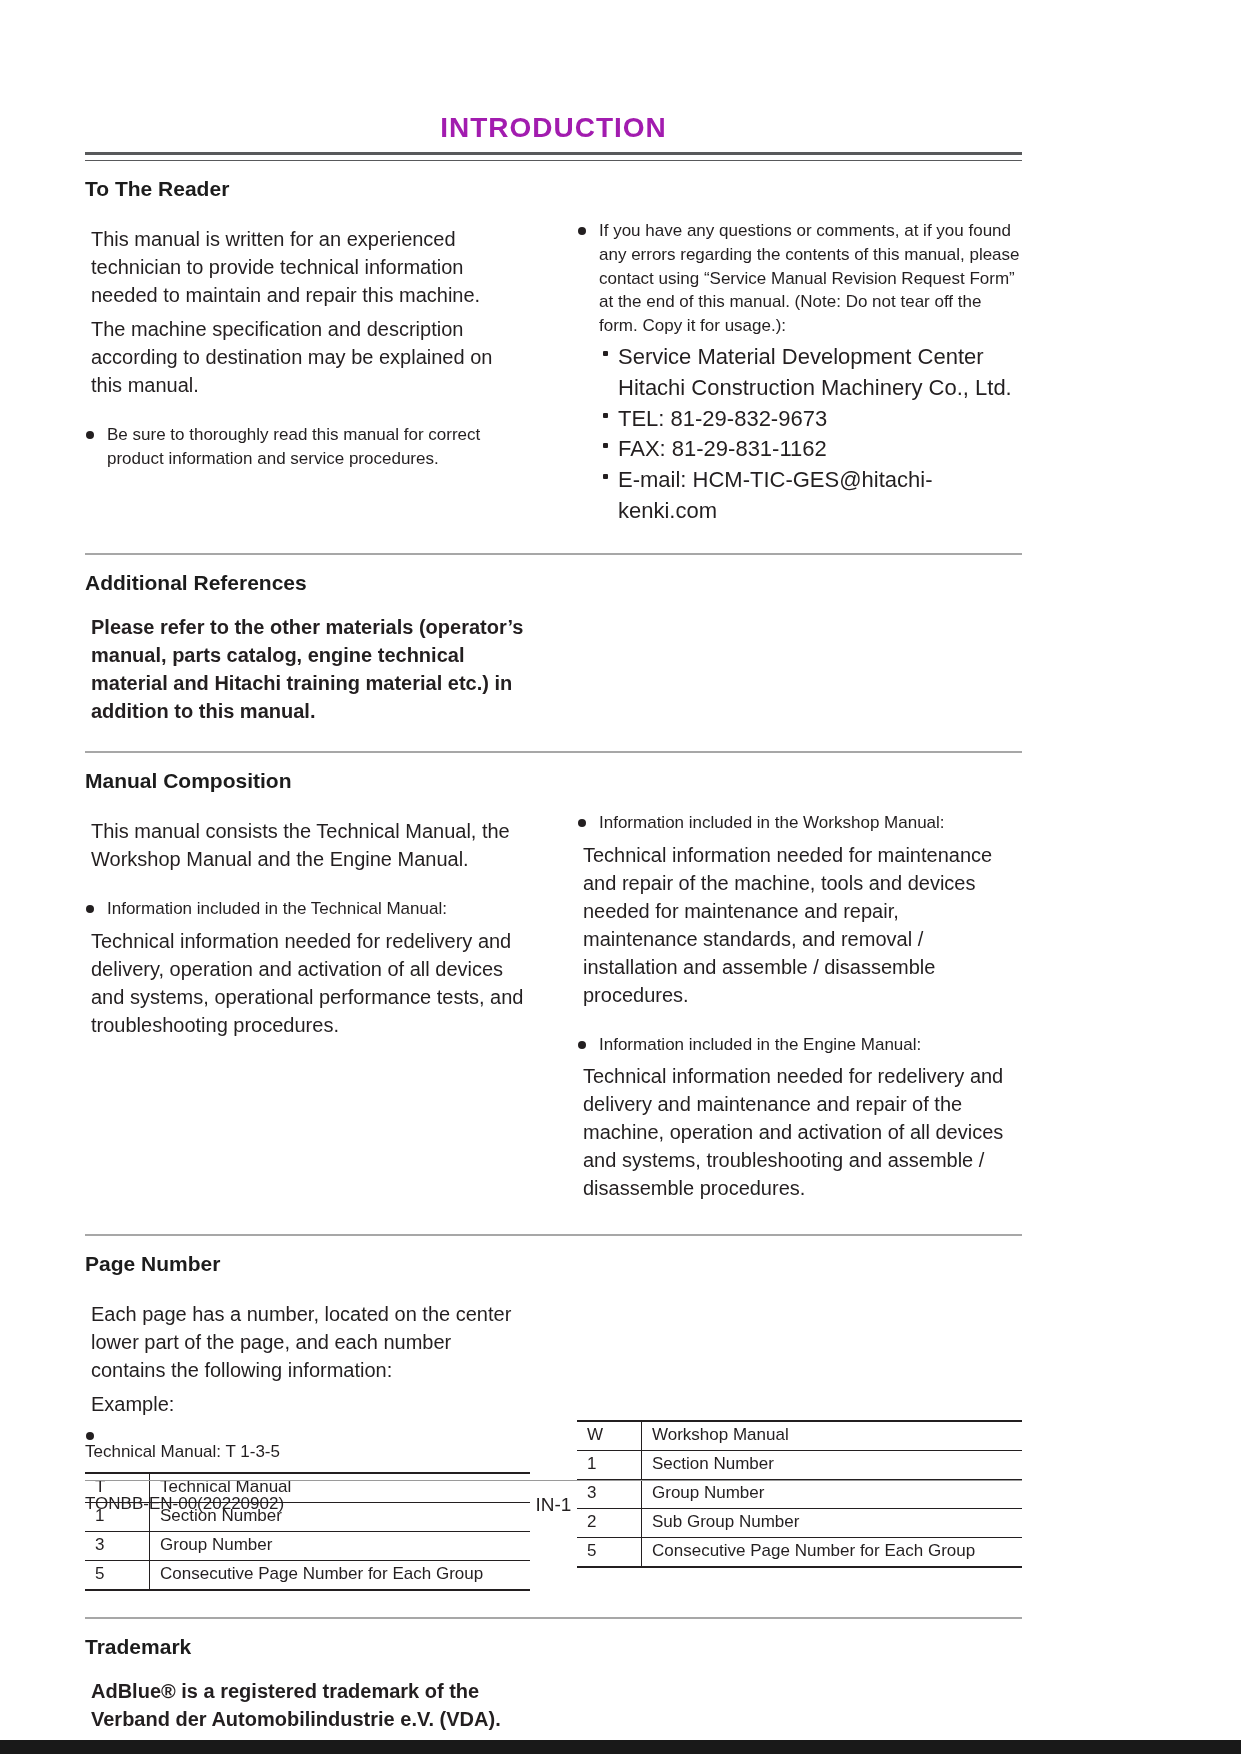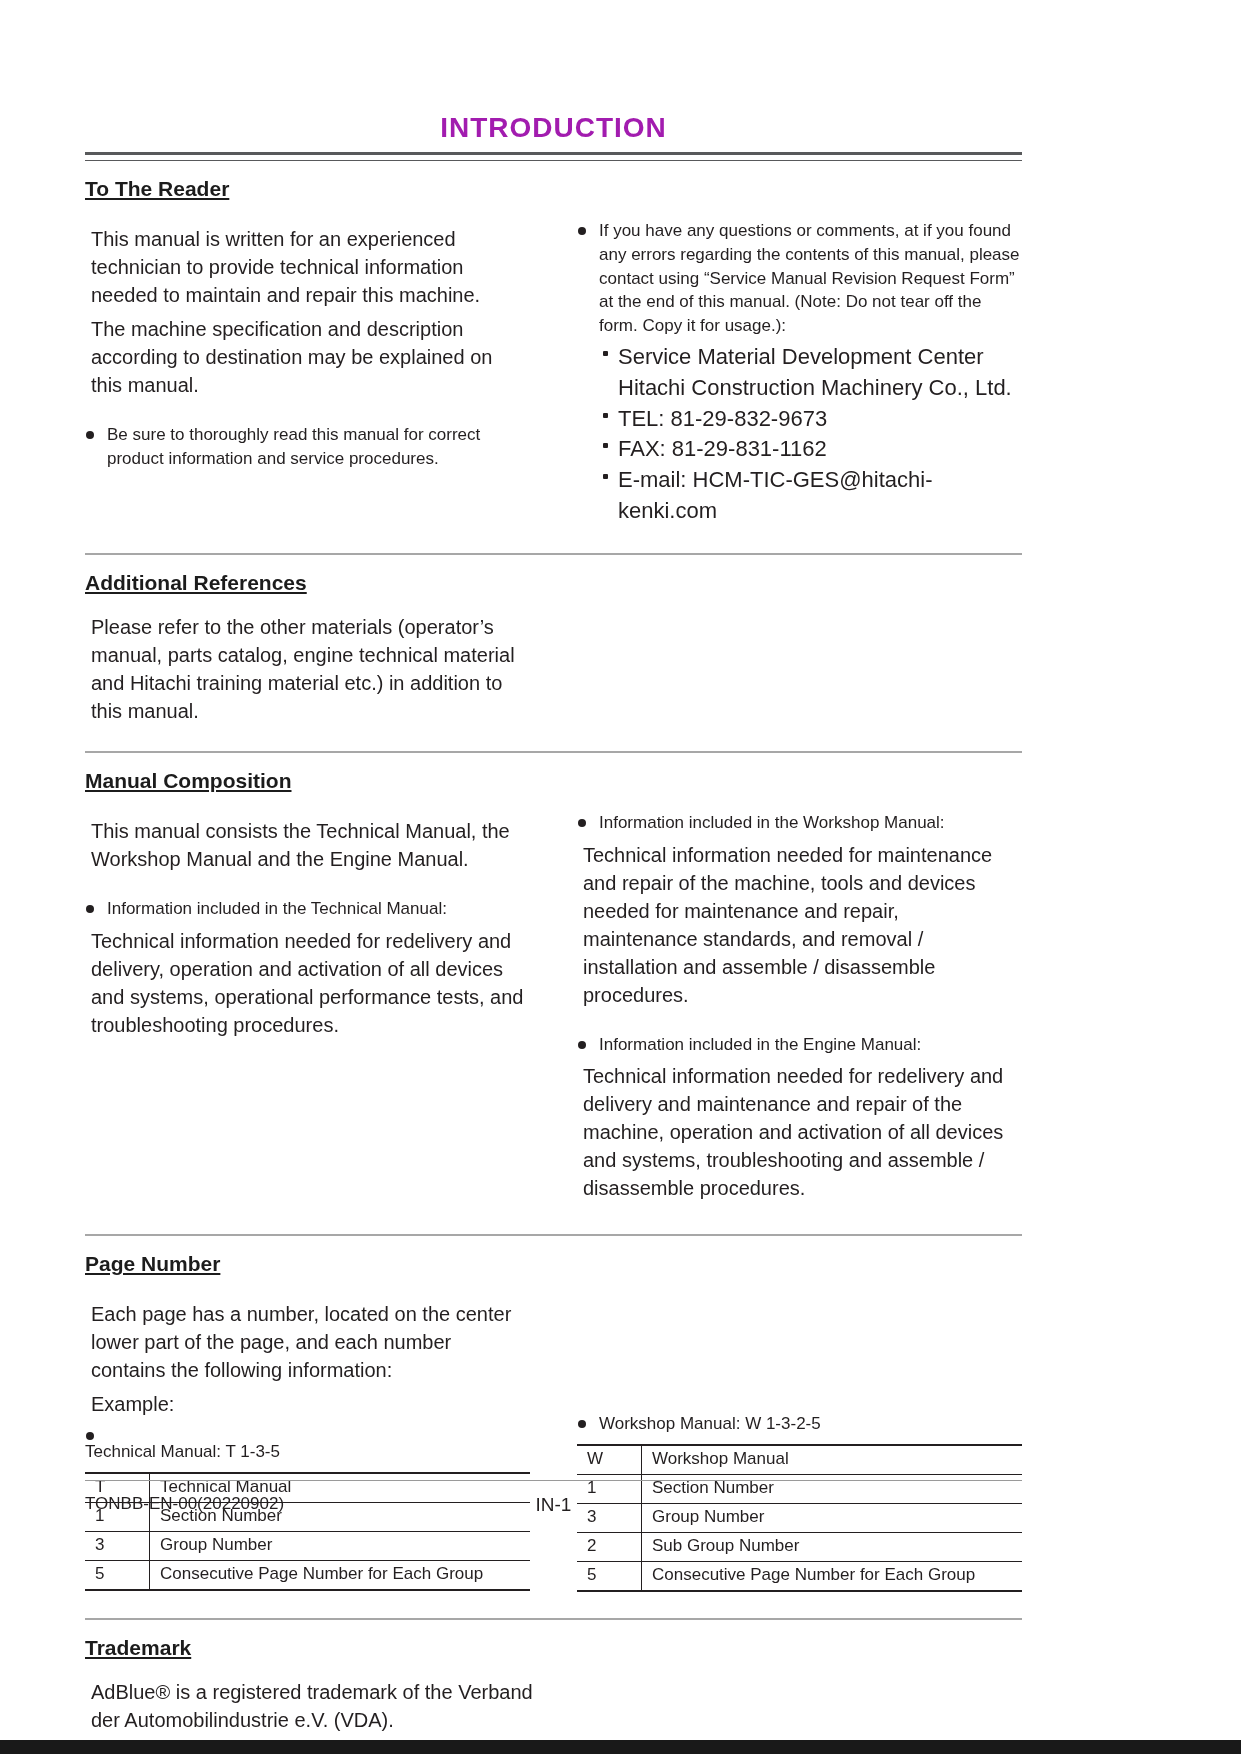--- a/index.html
+++ b/index.html
@@ -27,28 +27,27 @@
     border-top: 3px solid #58595b;
     border-bottom: 1px solid #58595b;
     margin-bottom: 16px;
   }
 
   h2.sec-heading {
     font-size: 21px;
     font-weight: bold;
     margin: 0 0 18px;
     color: #1c1c1c;
-    text-decoration: underline;
   }
 
   .cols { display: flex; gap: 47px; align-items: flex-start; }
   .col { flex: 1 1 0; min-width: 0; }
 
   p.p { font-size: 20px; line-height: 1.4; margin: 6px; }
-  .narrow { max-width: 445px; }
+  .narrow { max-width: 445px; font-weight: bold; }
 
   .bullet { display: flex; margin-top: 24px; font-size: 17px; line-height: 1.4; }
   .bullet.first { margin-top: 0; }
   .bullet.tight { margin-top: 3px; flex-direction: column; }
   .dot {
     flex: 0 0 auto;
     width: 8px; height: 8px;
     border-radius: 50%;
     background: #231f20;
     margin: 8px 13px 0 1px;
@@ -218,24 +217,20 @@
               <td>Group Number</td>
             </tr>
             <tr>
               <td class="code">5</td>
               <td>Consecutive Page Number for Each Group</td>
             </tr>
           </tbody>
             </table>
         </div>
         <div class="col pn-col-right">
-          <div class="bullet first">
-            <span class="dot"></span>
-            <span class="btext">Workshop Manual: W 1-3-2-5</span>
-          </div>
           <table class="pn-table">
             <tbody>
                 <tr>
               <td class="code">W</td>
               <td>Workshop Manual</td>
             </tr>
             <tr>
               <td class="code">1</td>
               <td>Section Number</td>
             </tr>

